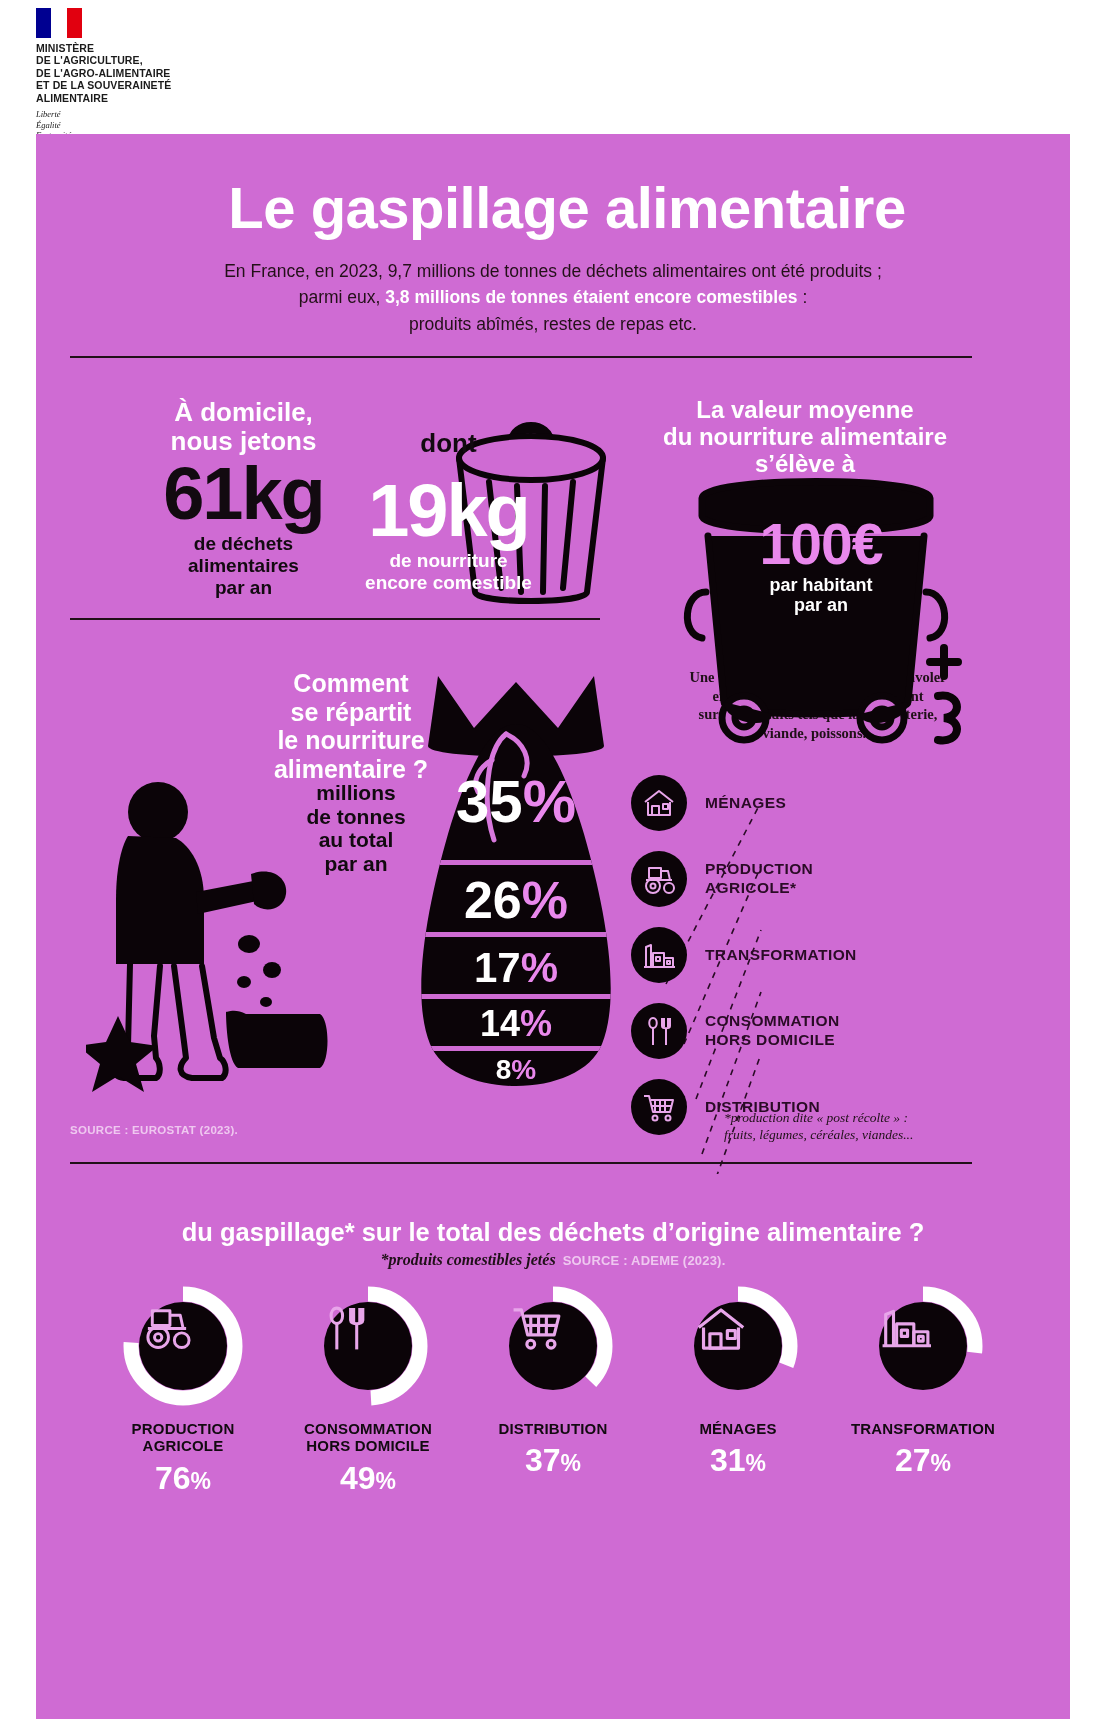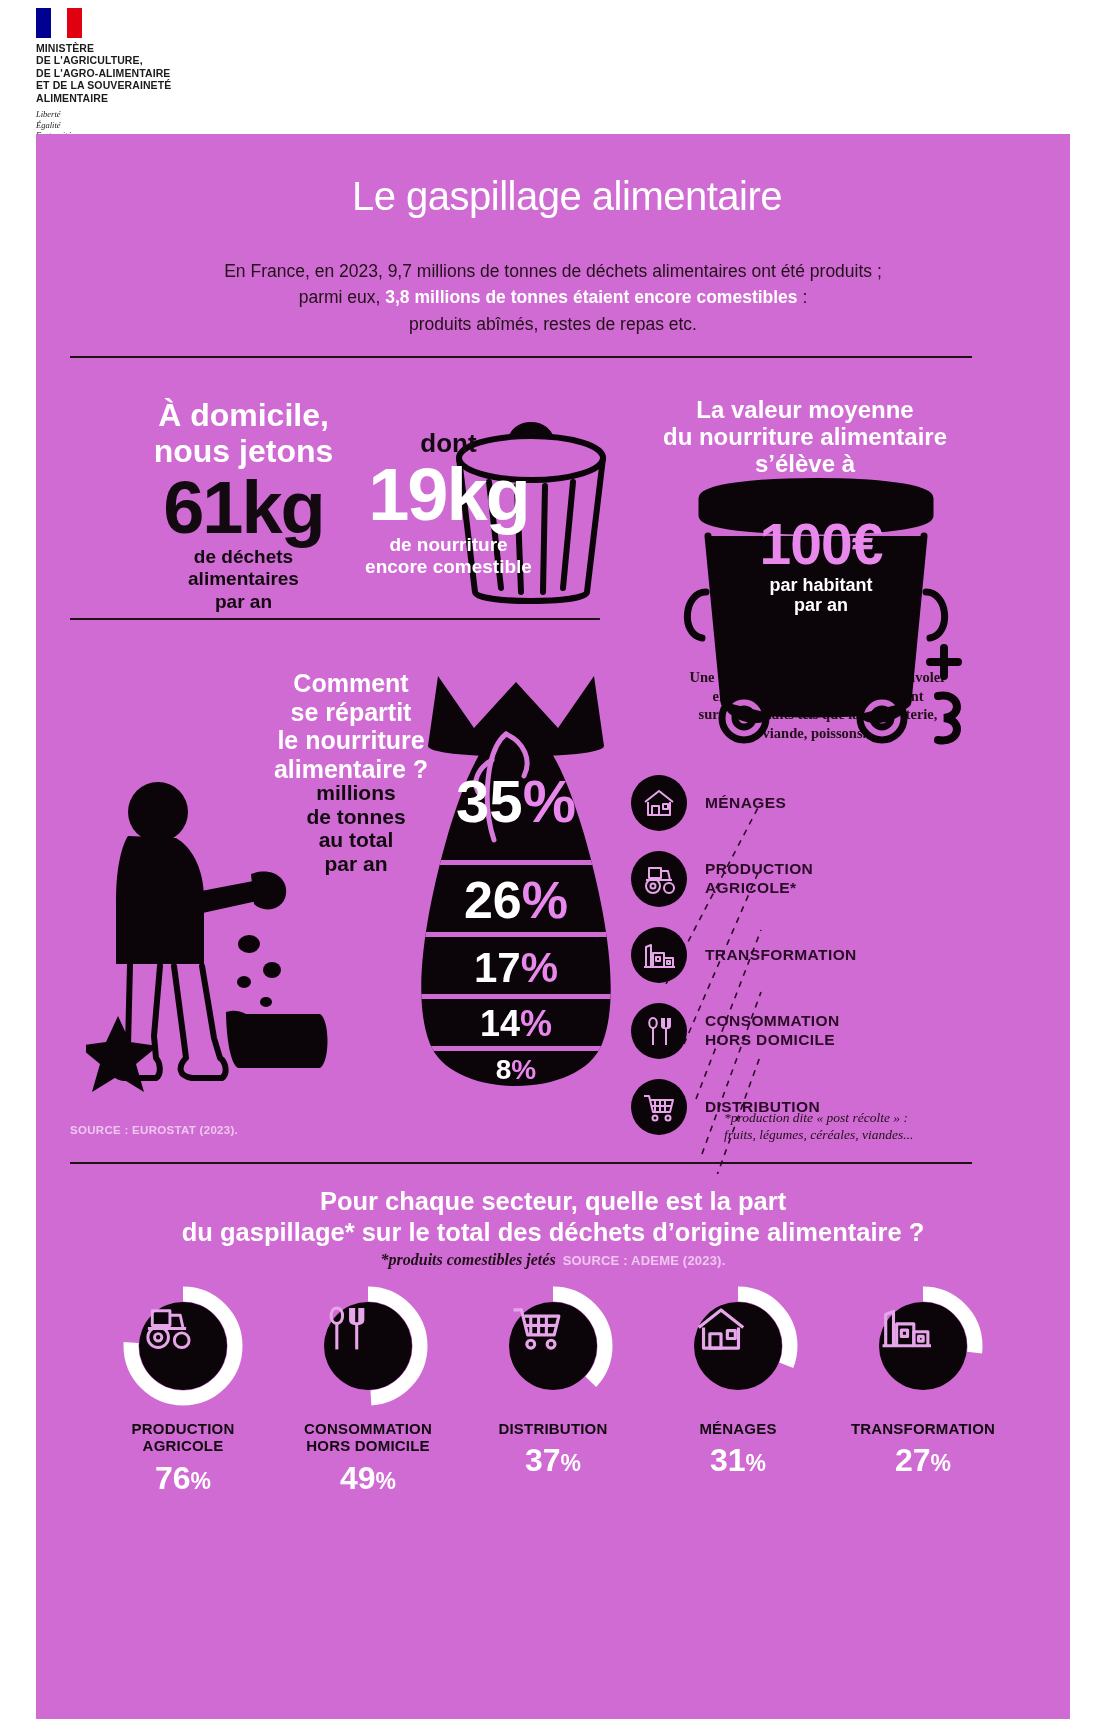--- a/index.html
+++ b/index.html
@@ -48,22 +48,22 @@
     left: 36px; top: 134px;
     width: 1034px; height: 1585px;
     background: #cf6bd3;
     overflow: hidden;
   }
 
   .title {
     position: absolute; left: 0; top: 40px; width: 1034px;
     text-align: center;
     color: #ffffff;
-    font-size: 40px;
-    font-weight: normal;
+    font-size: 58px;
+    font-weight: bold;
     letter-spacing: -0.5px;
     padding-left: 28px;
   }
   .intro {
     position: absolute; left: 117px; top: 124px; width: 800px;
     text-align: center;
     color: #231018;
     font-size: 17.5px;
     line-height: 1.5;
     font-weight: 500;
@@ -78,32 +78,32 @@
   .rule.r1 { left: 34px; top: 222px; width: 902px; }
   .rule.r2 { left: 34px; top: 484px; width: 530px; }
   .rule.r3 { left: 34px; top: 1028px; width: 902px; }
 
   
   .stat-a {
     position: absolute; left: 100px; top: 264px; width: 215px;
     text-align: center;
   }
   .stat-a .lead {
-    color: #ffffff; font-size: 32px; font-weight: bold; line-height: 1.12;
+    color: #ffffff; font-size: 26px; font-weight: bold; line-height: 1.12;
   }
   .big-num { font-size: 74px; font-weight: bold; line-height: 0.98; letter-spacing: -2px; }
   .stat-a .big-num { color: #120a10; margin-top: 2px; }
   .stat-a .sub { color: #120a10; font-size: 19px; font-weight: bold; line-height: 1.17; margin-top: 2px; }
 
   .stat-b {
     position: absolute; left: 300px; top: 294px; width: 225px;
     text-align: center; z-index: 3;
   }
   .stat-b .lead { color: #120a10; font-size: 26px; font-weight: bold; }
-  .stat-b .big-num { color: #ffffff; margin-top: 0px; }
+  .stat-b .big-num { color: #ffffff; margin-top: 16px; }
   .stat-b .sub { color: #ffffff; font-size: 19px; font-weight: bold; line-height: 1.17; margin-top: 2px; }
 
   .trash-svg { position: absolute; left: 395px; top: 262px; z-index: 1; }
 
   
   .stat-c {
     position: absolute; left: 604px; top: 262px; width: 330px;
     text-align: center; z-index: 3;
   }
   .stat-c .lead { color: #ffffff; font-size: 24px; font-weight: bold; line-height: 1.13; }
@@ -505,21 +505,21 @@
   <div class="source-eurostat">SOURCE : EUROSTAT (2023).</div>
 
   <div class="footnote-prod">
     <span>*production dite « post récolte » :</span><br>
     <span>fruits, légumes, céréales, viandes...</span>
   </div>
 
   <div class="rule r3"></div>
 
   <div class="bottom-q">
-    <span>Pour chaque secteur, quelle est la part</span><br>
+    <br>
     <span>du gaspillage* sur le total des déchets d’origine alimentaire ?</span>
   </div>
   <div class="bottom-sub">
     <span class="ital">*produits comestibles jetés</span><span class="src">SOURCE : ADEME (2023).</span>
   </div>
 
   <div class="donuts">
 
     <div class="donut-col">
       <div class="donut">

